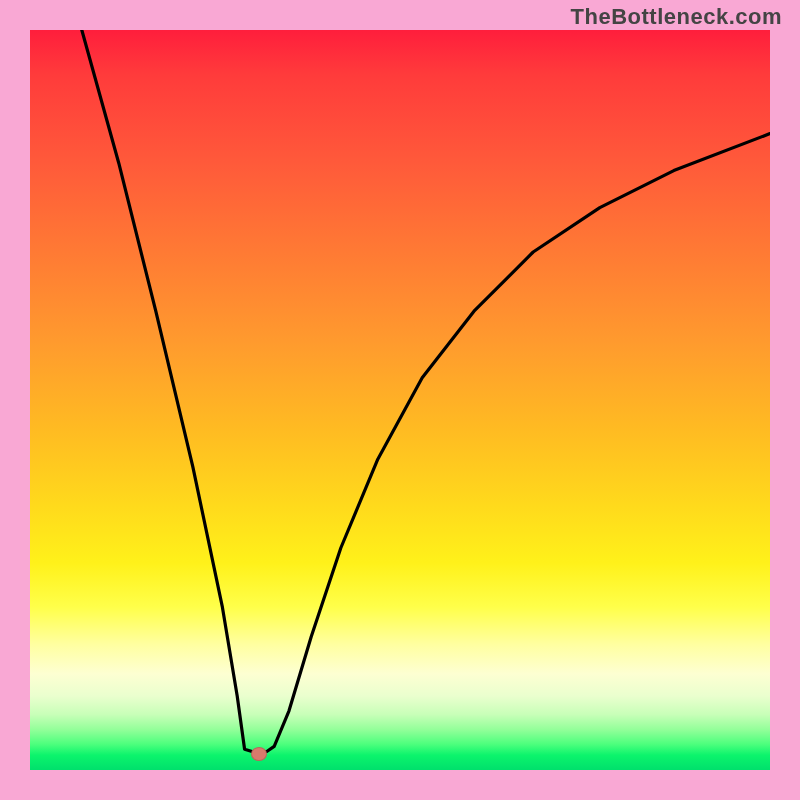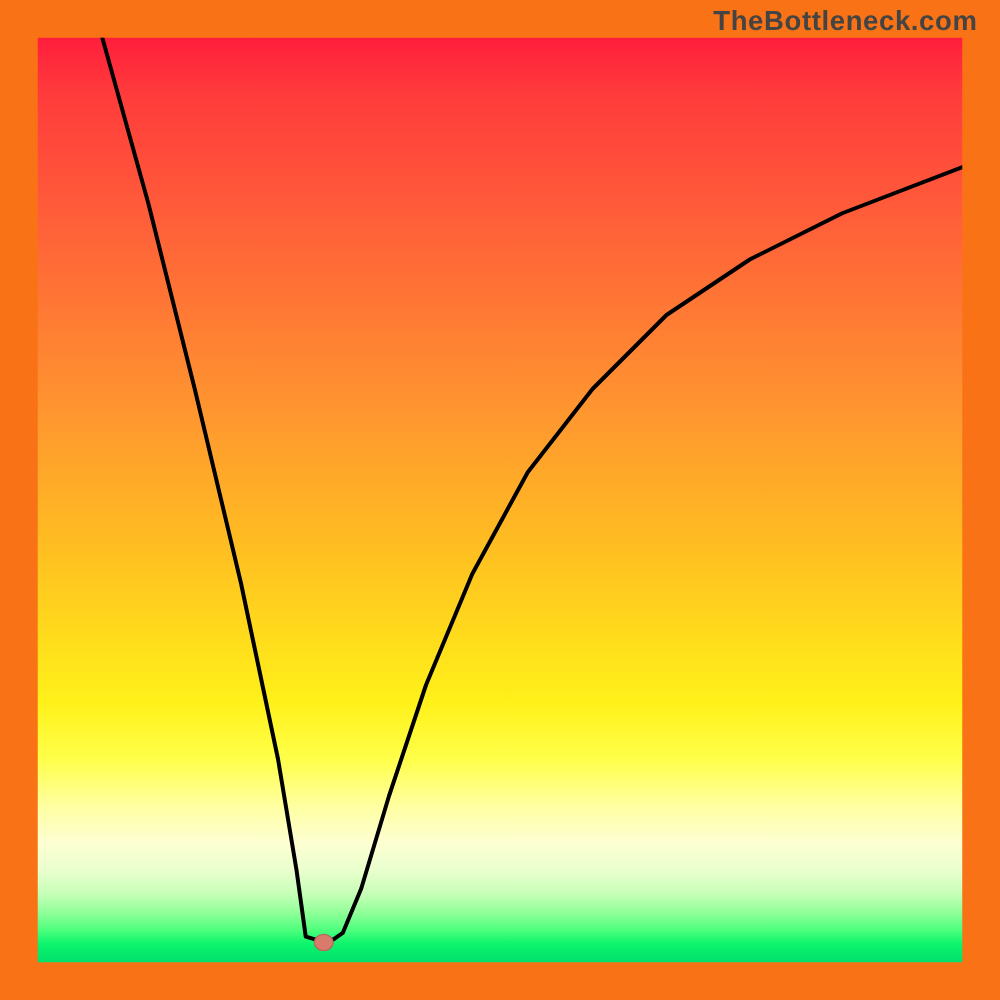--- a/index.html
+++ b/index.html
@@ -8,21 +8,21 @@
     width: 800px;
     height: 800px;
     background: #000;
     overflow: hidden;
     font-family: Arial, Helvetica, sans-serif;
   }
   .frame {
     position: relative;
     width: 800px;
     height: 800px;
-    background: #f97316;
+    background: #f9a8d4;
   }
   .watermark {
     position: absolute;
     top: 4px;
     right: 18px;
     color: #444;
     font-size: 22px;
     font-weight: 600;
     letter-spacing: 0.5px;
     z-index: 10;

